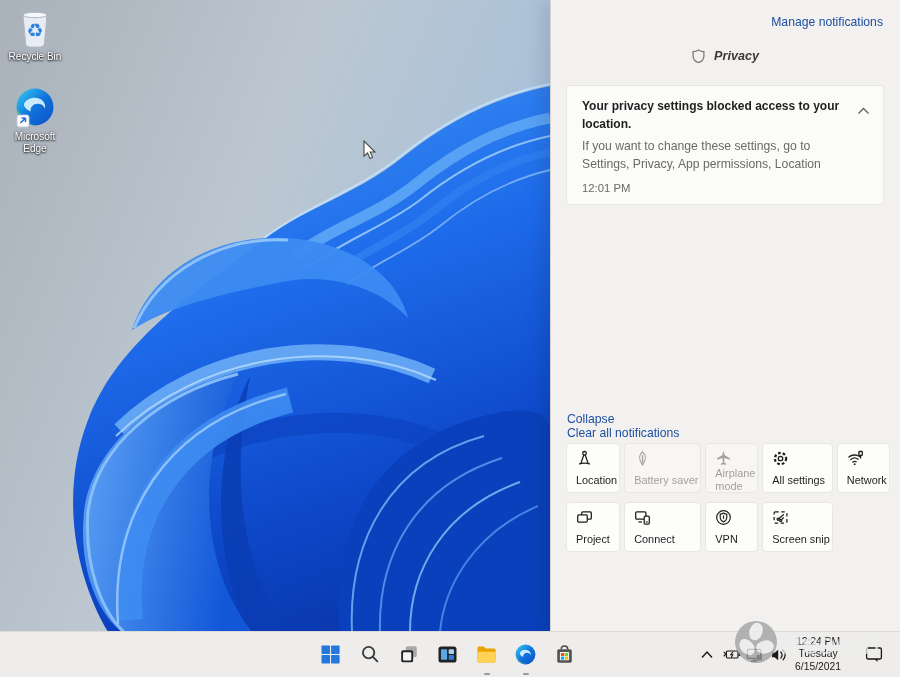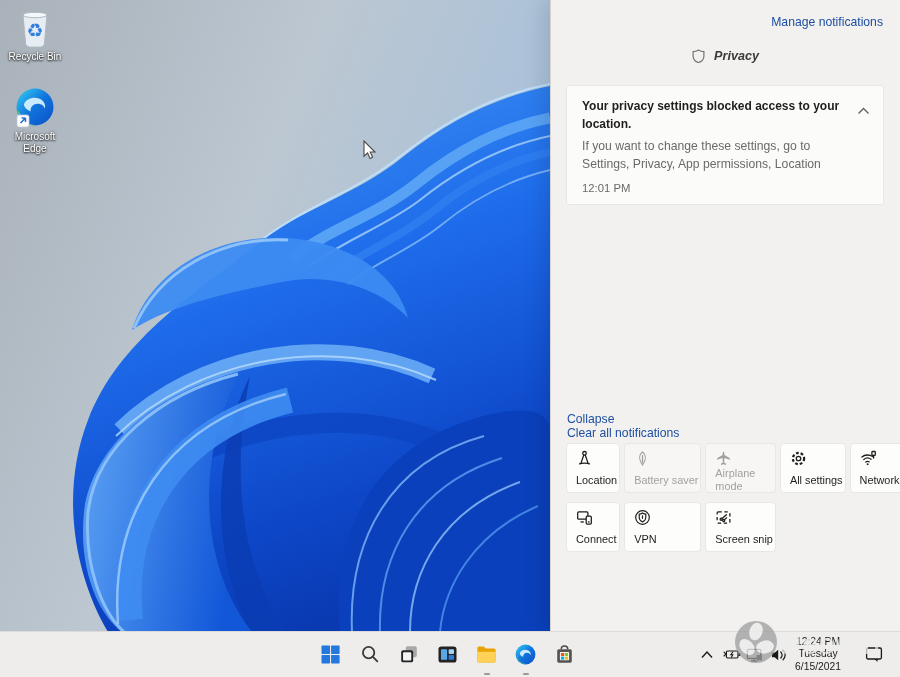--- a/index.html
+++ b/index.html
@@ -46,21 +46,21 @@
   .n-title{font-size:12px;font-weight:bold;color:#201f1e;line-height:1.5;}
   .n-body{margin-top:4px;font-size:12.2px;color:var(--ink-dim);line-height:1.5;}
   .n-time{margin-top:8px;font-size:11.3px;color:var(--ink-dim);}
   .card-chevron{position:absolute;top:21px;right:13px;cursor:pointer;}
 
   .qa-header{position:absolute;top:412px;left:16px;right:16px;display:flex;
     justify-content:space-between;font-size:12.2px;color:var(--link);flex-direction:column;}
   .qa-header span{cursor:pointer;}
 
   .qa-grid{position:absolute;top:443px;left:15px;right:15px;display:grid;
-    grid-template-columns:repeat(6,1fr);column-gap:4px;row-gap:9px;grid-auto-rows:50px;}
+    grid-template-columns:repeat(5,1fr);column-gap:4px;row-gap:9px;grid-auto-rows:50px;}
   .qa-btn{background:var(--tile-bg);border:1px solid var(--tile-border);border-radius:4px;
     box-sizing:border-box;padding:6px 2px 5px 9px;display:flex;flex-direction:column;
     justify-content:space-between;color:var(--ink);cursor:pointer;overflow:visible;}
   .qa-btn svg{width:17px;height:17px;flex:0 0 auto;}
   .qa-label{font-size:10.9px;line-height:1.18;color:var(--ink);white-space:nowrap;}
   .qa-label.wrap{white-space:normal;}
   .qa-btn.disabled{background:#f7f6f5;color:var(--ink-disabled);}
   .qa-btn.disabled .qa-label{color:var(--ink-disabled);}
 
   

